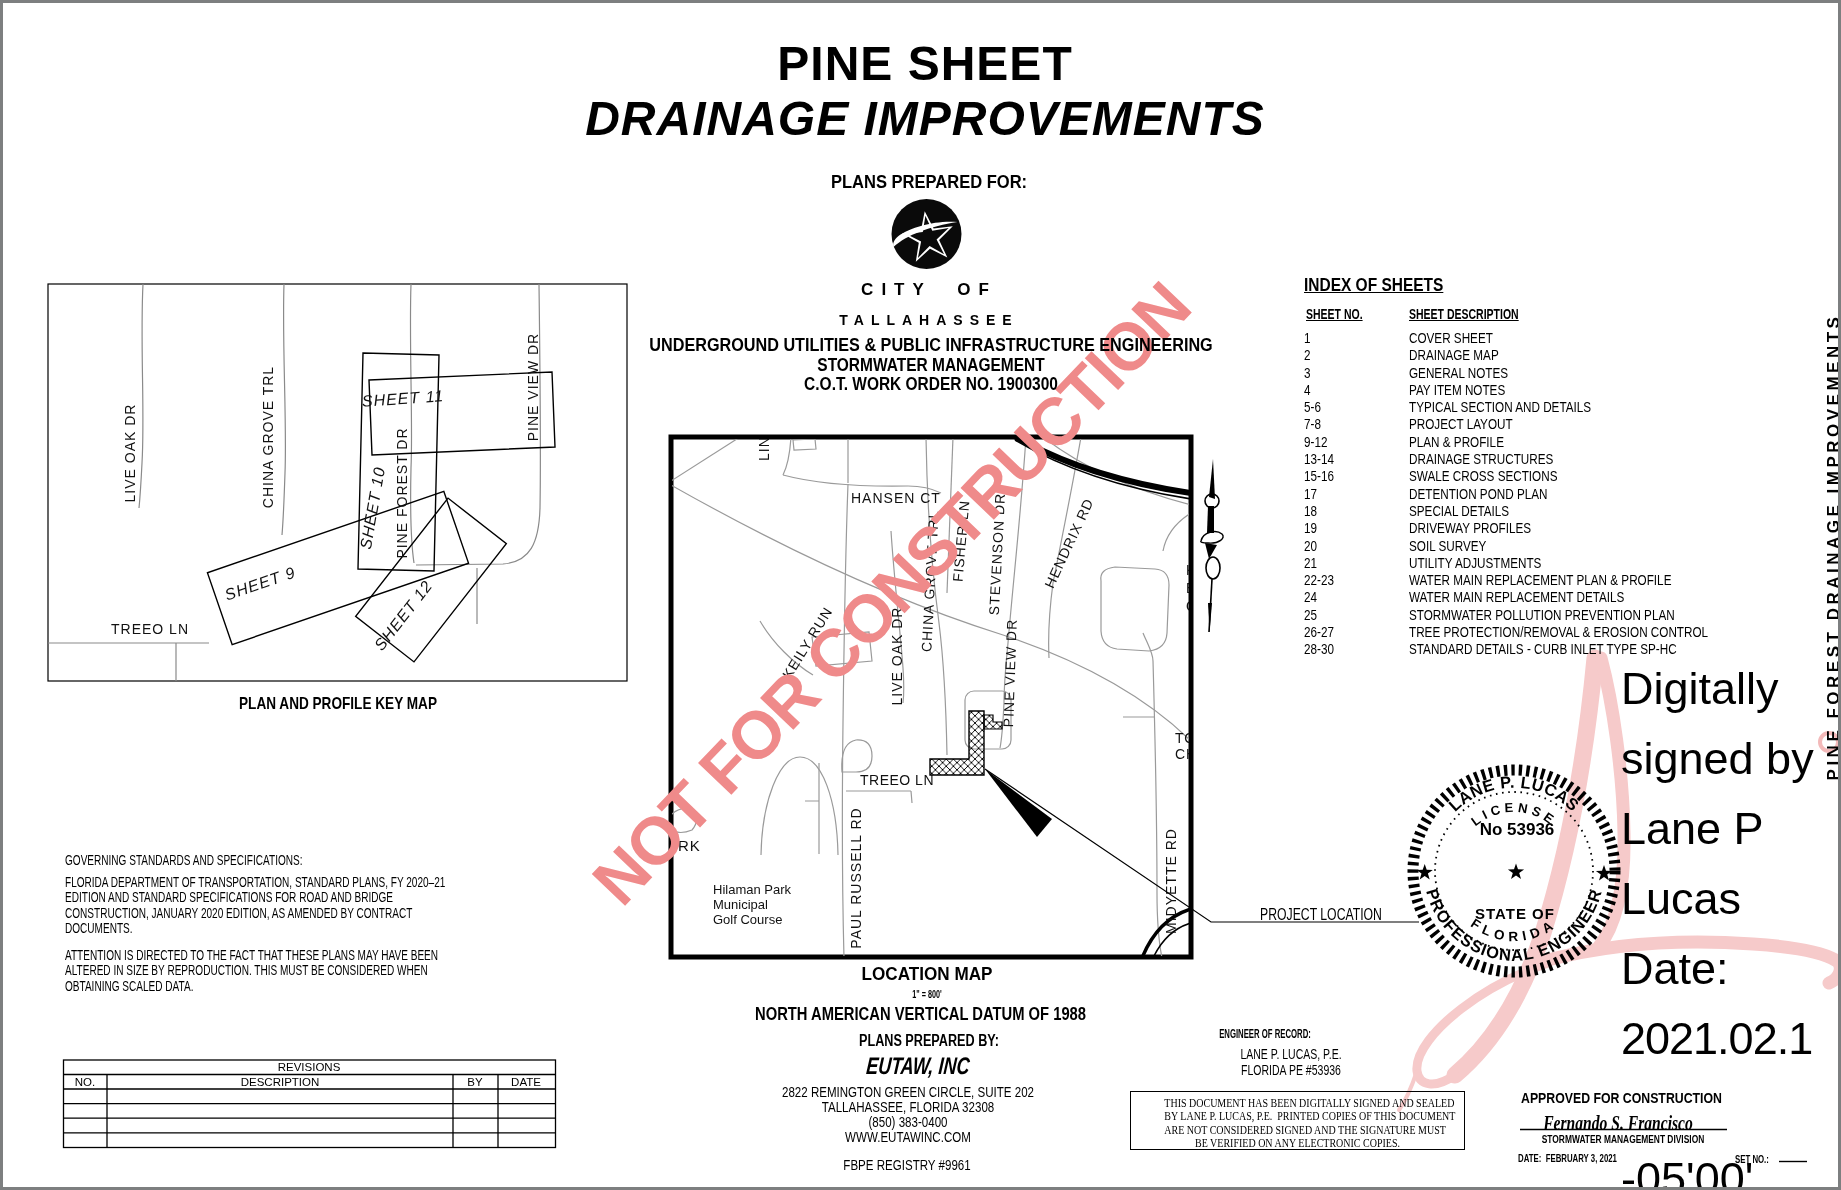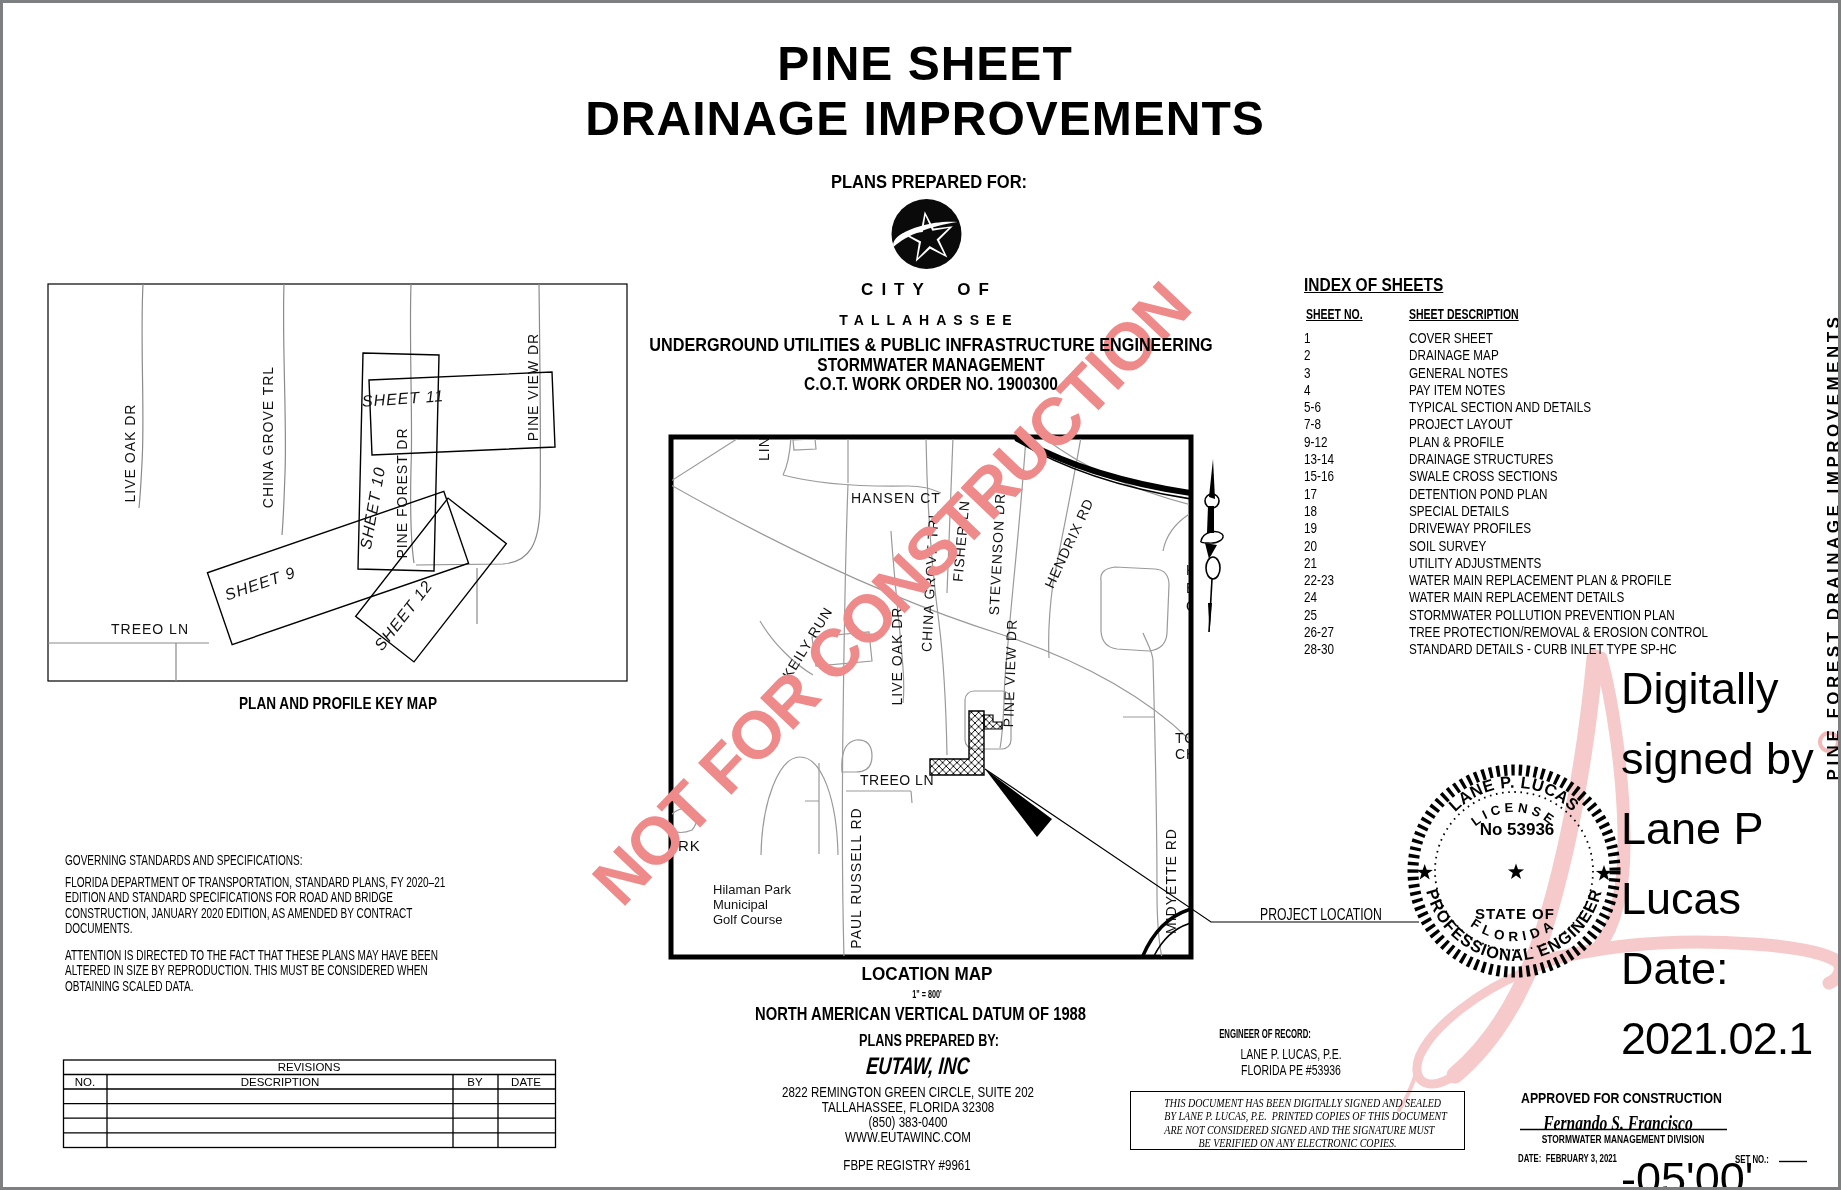--- a/index.html
+++ b/index.html
@@ -241,21 +241,21 @@
 <text x="523" y="1082.5">DATE</text>
 </g>
 
 <path d="M1517,1126.5 L1724,1126.5" stroke="#000" stroke-width="1.4"></path>
 
 <path d="M1776,1158.5 L1804,1158.5" stroke="#000" stroke-width="1.4"></path>
 </svg>
 
 <div class="t c" style="left:517px;top:33px;width:810px;font-size:48px;font-weight:bold;letter-spacing:1px;">PINE SHEET</div>
 
-<div class="t c" style="left:517px;top:88px;width:810px;font-size:48px;font-weight:bold;letter-spacing:1px;">DRAINAGE IMPROVEMENTS</div>
+<div class="t c" style="left:517px;top:88px;width:810px;font-size:48px;font-weight:bold;letter-spacing:1px;font-style:italic;">DRAINAGE IMPROVEMENTS</div>
 
 <div class="t c" style="left:726px;top:168px;width:400px;font-size:19px;font-weight:bold;transform:scaleX(0.87);">PLANS PREPARED FOR:</div>
 
 <div class="t c" style="left:726px;top:277px;width:400px;font-size:17px;font-weight:bold;letter-spacing:8px;">CITY&nbsp;&nbsp;OF</div>
 
 <div class="t c" style="left:726px;top:309px;width:400px;font-size:14px;font-weight:bold;letter-spacing:7px;">TALLAHASSEE</div>
 
 <div class="t c" style="left:528px;top:332px;width:800px;font-size:18px;font-weight:bold;transform:scaleX(0.9);">UNDERGROUND UTILITIES &amp; PUBLIC INFRASTRUCTURE ENGINEERING</div>
 
 <div class="t c" style="left:528px;top:352px;width:800px;font-size:18px;font-weight:bold;transform:scaleX(0.86);">STORMWATER MANAGEMENT</div>
@@ -293,21 +293,21 @@
 
 <div class="t c" style="left:705px;top:1081px;width:400px;font-size:15px;line-height:15px;transform:scaleX(0.77);">2822 REMINGTON GREEN CIRCLE, SUITE 202<br>TALLAHASSEE, FLORIDA 32308<br>(850) 383-0400<br>WWW.EUTAWINC.COM</div>
 
 <div class="t c" style="left:704px;top:1153px;width:400px;font-size:15px;transform:scaleX(0.77);">FBPE REGISTRY #9961</div>
 
 <div class="t c" style="left:1112px;top:1024px;width:300px;font-size:12.5px;font-weight:bold;transform:scaleX(0.62);">ENGINEER OF RECORD:</div>
 
 <div class="t c" style="left:1138px;top:1042px;width:300px;font-size:15px;transform:scaleX(0.7);">LANE P. LUCAS, P.E.</div>
 <div class="t c" style="left:1138px;top:1058px;width:300px;font-size:15px;transform:scaleX(0.7);">FLORIDA PE #53936</div>
 
-<div class="t c" style="left:1127px;top:1088px;width:333px;height:52px;border:1.5px solid #000;font-family:'Liberation Serif',serif;font-size:12.5px;line-height:13.4px;padding-top:5px;font-style:italic;">
+<div class="t c" style="left:1127px;top:1088px;width:333px;height:52px;border:1.5px solid #000;font-family:'Liberation Serif',serif;font-size:12.5px;line-height:13.4px;padding-top:5px;">
       <div style="transform:scaleX(0.8);">THIS DOCUMENT HAS BEEN DIGITALLY SIGNED AND SEALED<br>BY LANE P. LUCAS, P.E.&nbsp; PRINTED COPIES OF THIS DOCUMENT<br>ARE NOT CONSIDERED SIGNED AND THE SIGNATURE MUST<br>BE VERIFIED ON ANY ELECTRONIC COPIES.</div>
     </div>
 
 <div class="t" style="left:1518px;top:1086px;font-size:15px;font-weight:bold;transform:scaleX(0.82);transform-origin:left top;">APPROVED FOR CONSTRUCTION</div>
 
 <div class="t c" style="left:1465px;top:1107px;width:300px;font-family:'Liberation Serif',serif;font-size:22px;font-style:italic;font-weight:bold;transform:scaleX(0.71);">Fernando S. Francisco</div>
 
 <div class="t c" style="left:1470px;top:1130px;width:300px;font-size:11.5px;font-weight:bold;transform:scaleX(0.73);">STORMWATER MANAGEMENT DIVISION</div>
 
 <div class="t" style="left:1515px;top:1149px;font-size:11.5px;font-weight:bold;transform:scaleX(0.68);transform-origin:left top;">DATE:&nbsp; FEBRUARY 3, 2021</div>

